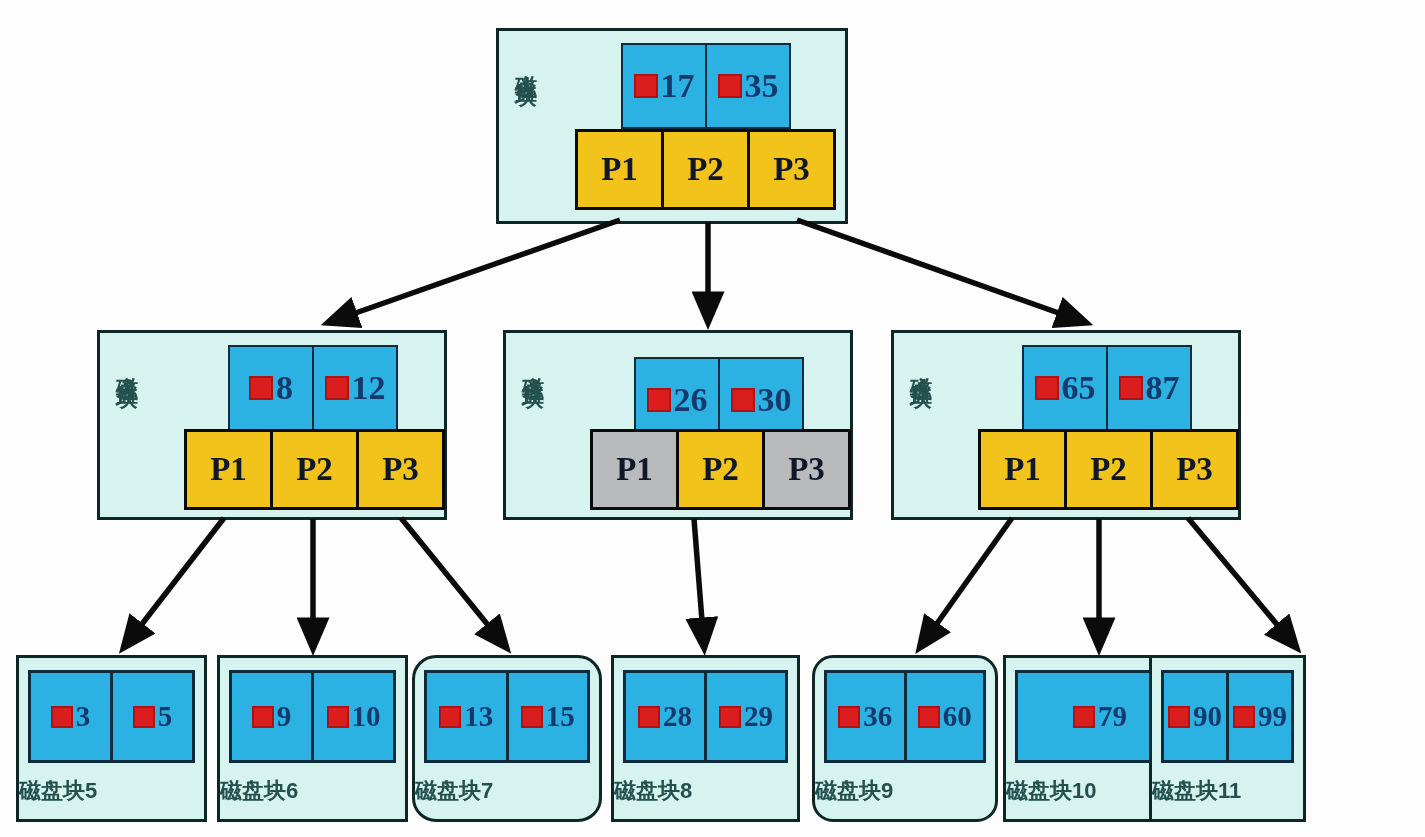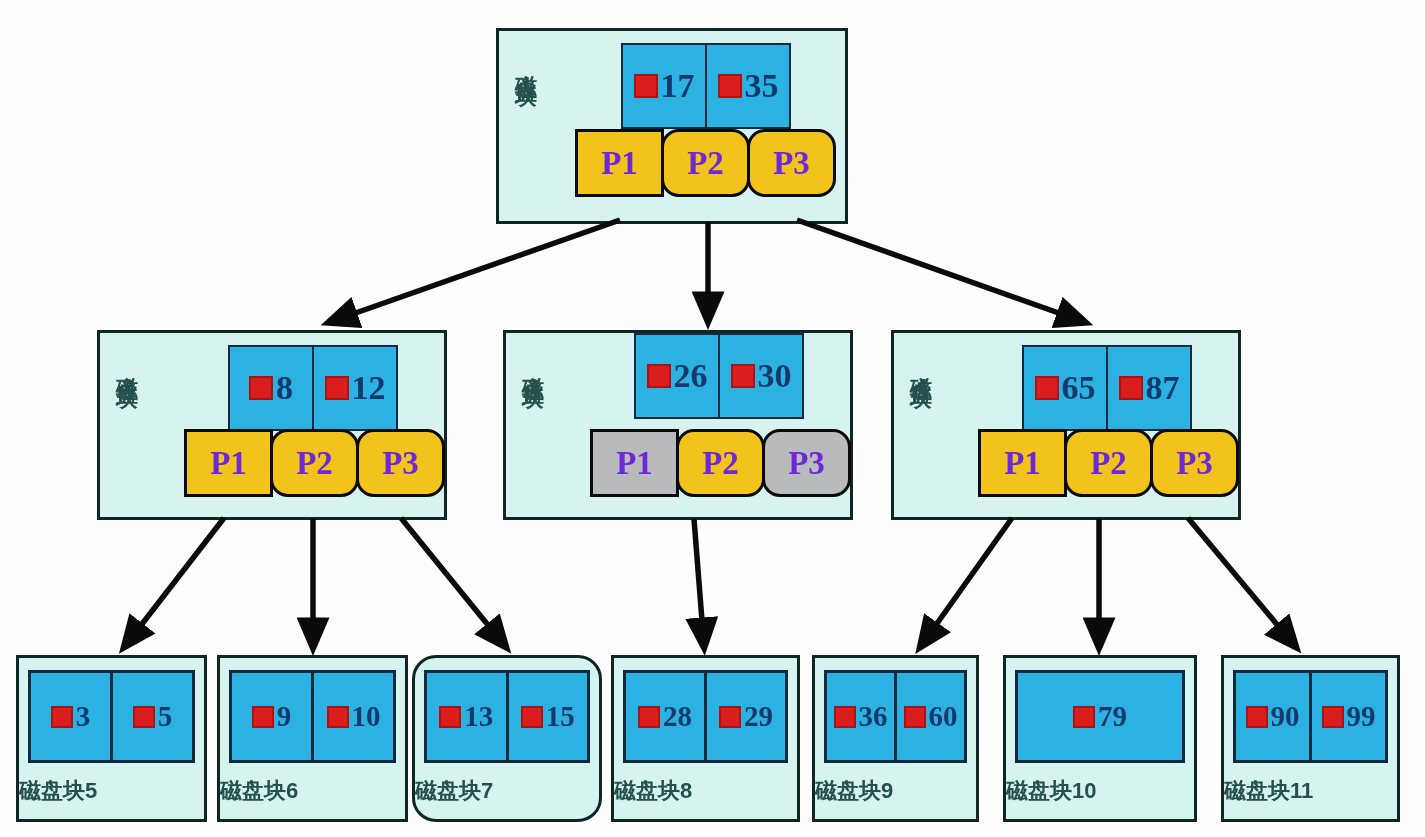--- a/index.html
+++ b/index.html
@@ -29,26 +29,26 @@
   }
   .key + .key { margin-left:-2px; }
   .kmark {
     width:24px; height:24px; background:#da1d1d;
     border:2px solid #ae1212; box-sizing:border-box; flex:none;
   }
   .knum { font-weight:bold; color:#143a6d; font-size:34px; line-height:1; }
 
   .ptrs { position:absolute; display:flex; }
   .ptr {
-    width:89px; height:68px; background:#f2c31b;
+    width:89px; height:81px; background:#f2c31b;
     border:3px solid #0a0a0a; box-sizing:border-box;
     display:flex; align-items:center; justify-content:center;
-    font-size:33px; font-weight:bold; color:#6d28d9;
-  }
-  .ptr + .ptr { margin-left:-3px;border-radius:18px; }
+    font-size:33px; font-weight:bold; color:#0f172a;
+  }
+  .ptr + .ptr { margin-left:-3px; }
   .ptr.disabled { background:#b9babb; }
 
   
   .leaf {
     position:absolute; background:#d7f3ef;
     border:3px solid #0e2626; box-sizing:border-box; height:167px; top:655px;
   }
   .leafkeys {
     position:absolute; left:9px; right:9px; top:12px; height:93px;
     display:flex; background:#2bb2e2;
@@ -106,21 +106,21 @@
     </div>
     <div class="ptrs" style="left:84px; top:96px;">
       <div class="ptr">P1</div>
       <div class="ptr">P2</div>
       <div class="ptr">P3</div>
     </div>
   </div>
 
   <div class="node" style="left:503px; top:330px; width:350px; height:190px;">
     <div class="vlabel">磁盘块3</div>
-    <div class="keys" style="left:128px; top:0;border-radius:15px;">
+    <div class="keys" style="left:128px; top:24px;border-radius:15px;">
       <div class="key">
         <span class="kmark"></span>
         <span class="knum">26</span>
       </div>
       <div class="key">
         <span class="kmark"></span>
         <span class="knum">30</span>
       </div>
     </div>
     <div class="ptrs" style="left:84px; top:96px;">
@@ -198,21 +198,21 @@
         <span class="knum">28</span>
       </div>
       <div class="leafkey">
         <span class="kmark"></span>
         <span class="knum">29</span>
       </div>
     </div>
     <div class="leaflabel">磁盘块8</div>
   </div>
 
-  <div class="leaf" style="left:812px; width:167px;">
+  <div class="leaf" style="left:812px; width:186px;border-radius:21px;">
     <div class="leafkeys">
       <div class="leafkey">
         <span class="kmark"></span>
         <span class="knum">36</span>
       </div>
       <div class="leafkey">
         <span class="kmark"></span>
         <span class="knum">60</span>
       </div>
     </div>
@@ -222,21 +222,21 @@
   <div class="leaf" style="left:1003px; width:194px;">
     <div class="leafkeys">
       <div class="leafkey">
         <span class="kmark"></span>
         <span class="knum">79</span>
       </div>
     </div>
     <div class="leaflabel">磁盘块10</div>
   </div>
 
-  <div class="leaf" style="left:1221px; width:179px;">
+  <div class="leaf" style="left:1149px; width:157px;">
     <div class="leafkeys">
       <div class="leafkey">
         <span class="kmark"></span>
         <span class="knum">90</span>
       </div>
       <div class="leafkey">
         <span class="kmark"></span>
         <span class="knum">99</span>
       </div>
     </div>

